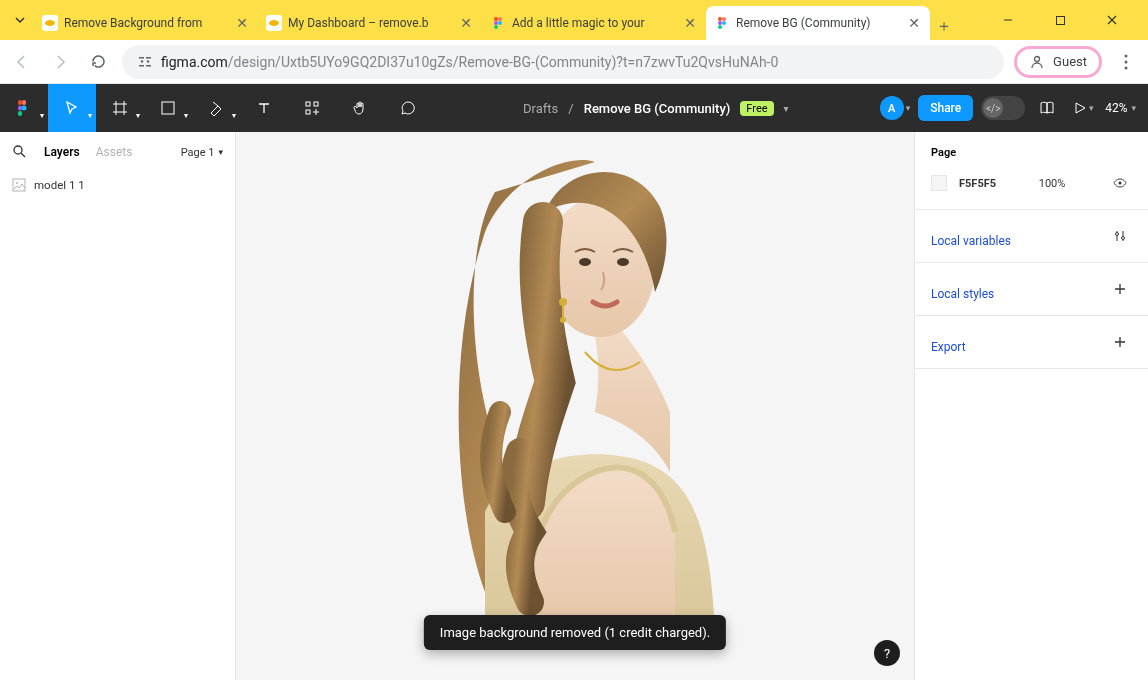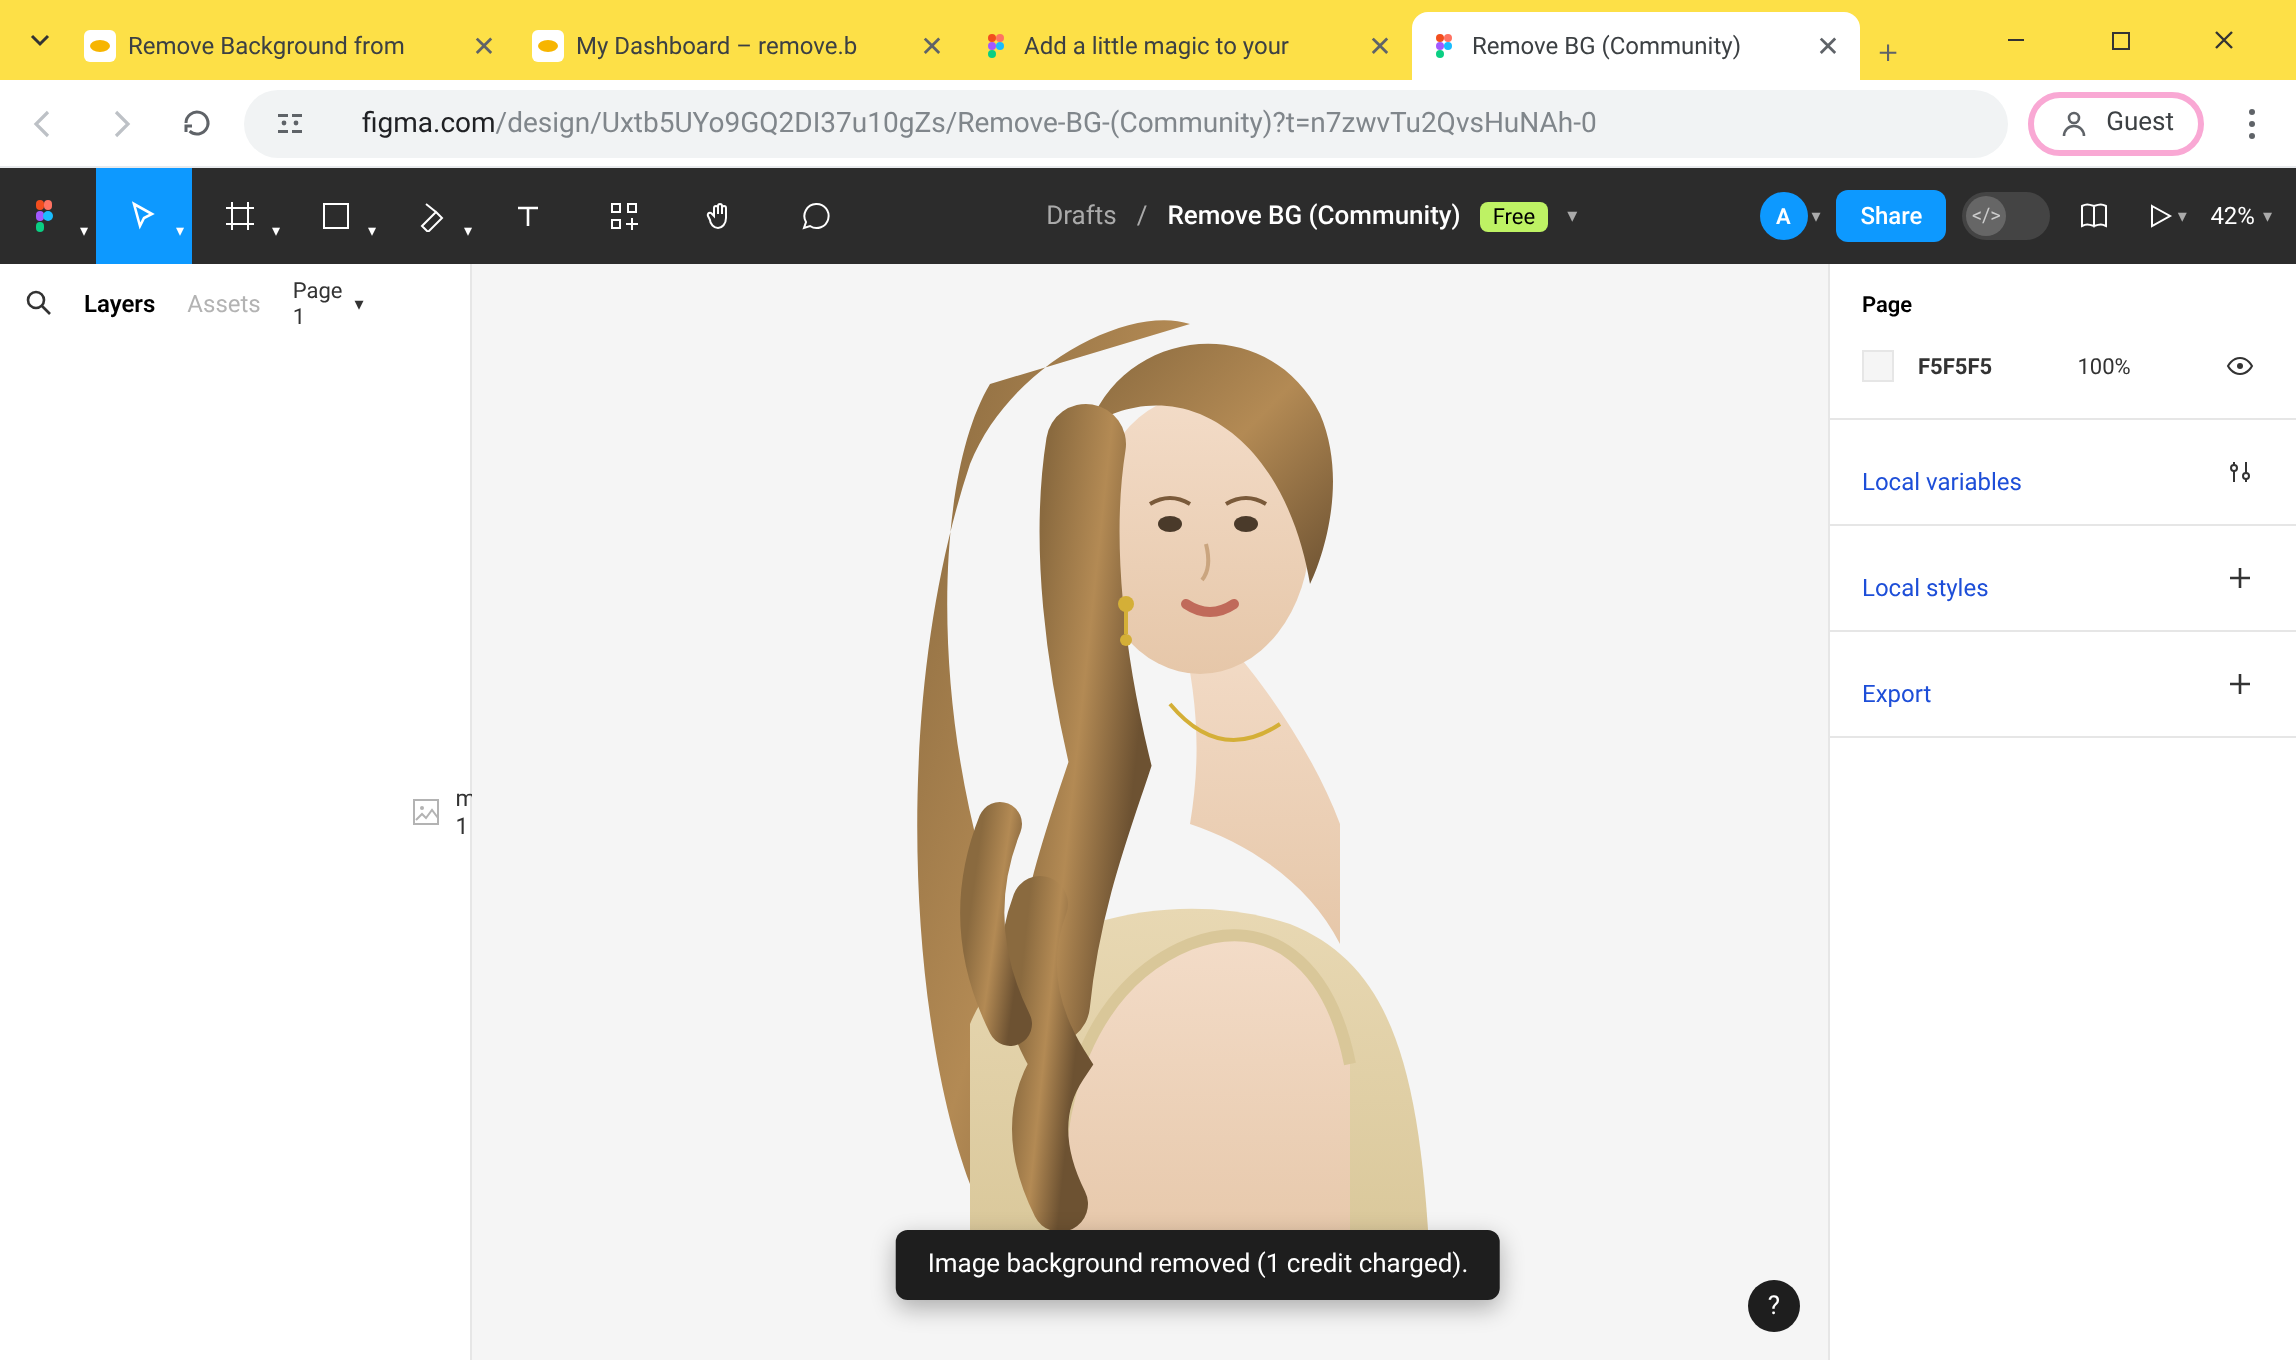--- a/index.html
+++ b/index.html
@@ -14,21 +14,21 @@
   .tab .favicon { width: 16px; height: 16px; border-radius: 3px; flex-shrink: 0; display:flex;align-items:center;justify-content:center; }
   .tab .title { flex: 1; white-space: nowrap; overflow: hidden; text-overflow: ellipsis; }
   .tab .close { width: 16px; height: 16px; color:#5f6368; display:flex;align-items:center;justify-content:center; font-size: 14px; }
   .newtab { width: 28px; height: 28px; display:flex;align-items:center;justify-content:center; color:#5f6368; cursor:pointer; font-size:16px; }
   .window-controls { display: flex; gap: 8px; padding-right: 8px; }
   .window-controls .wc { width: 44px; height: 32px; display:flex;align-items:center;justify-content:center; color:#333; cursor:pointer; }
 
   .browser-toolbar { height: 44px; background: #fff; display: flex; align-items: center; padding: 0 8px; gap: 10px; border-bottom: 1px solid #e8eaed; }
   .nav-btn { width: 28px; height: 28px; display:flex;align-items:center;justify-content:center; color:#5f6368; cursor:pointer; }
   .nav-btn.disabled { color:#bdc1c6; }
-  .addr { flex: 1; height: 34px; background: #f1f3f4; border-radius: 17px; display:flex; align-items:center; padding: 0 14px; gap:27px; font-size: 14px; color:#5f6368; }
+  .addr { flex: 1; height: 34px; background: #f1f3f4; border-radius: 17px; display:flex; align-items:center; padding: 0 14px; gap:7px; font-size: 14px; color:#5f6368; }
   .addr .site-icon { width:18px; height:18px; color:#5f6368; display:flex;align-items:center;justify-content:center; }
   .addr .url-text { color:#202124; white-space:nowrap; overflow:hidden; }
   .addr .url-text .muted { color:#80868b; }
   .guest-chip { height: 32px; border:3px solid #f9a8d4; border-radius: 16px; display:flex; align-items:center; gap:8px; padding:0 12px; font-size:13px; color:#3c4043; cursor:pointer; }
   .more-btn { width:28px; height:28px; display:flex;align-items:center;justify-content:center; color:#5f6368; cursor:pointer; }
 
   
   .figma-toolbar { height: 48px; background: #2c2c2c; display:flex; align-items:center; color:#fff; }
   .figma-left-tools { display:flex; align-items:center; height:100%; }
   .ft-btn { width:48px; height:48px; display:flex; align-items:center; justify-content:center; color:#fff; cursor:pointer; position:relative; }
@@ -43,34 +43,34 @@
   .avatar { width:24px; height:24px; border-radius:50%; background:#0d99ff; display:flex;align-items:center;justify-content:center; font-size:11px; font-weight:600; }
   .avatar-wrap { display:flex; align-items:center; gap:2px; cursor:pointer; }
   .share-btn { background:#0d99ff; color:#fff; border:none; padding:6px 12px; border-radius:6px; font-size:12px; font-weight:500; cursor:pointer; }
   .devmode { width:44px; height:24px; background:#444; border-radius:12px; display:flex;align-items:center;justify-content:flex-start; padding:2px; cursor:pointer; }
   .devmode .knob { width:20px; height:20px; border-radius:50%; background:#666; display:flex;align-items:center;justify-content:center; font-size:10px; color:#ccc; }
   .icon-only { width:28px; height:28px; display:flex;align-items:center;justify-content:center; color:#fff; cursor:pointer; }
   .zoom { font-size:12px; color:#fff; display:flex; align-items:center; gap:4px; cursor:pointer; }
 
   .figma-body { display:flex; height: calc(680px - 40px - 44px - 48px); }
 
-  .left-panel { width:236px; background:#fff; border-right:1px solid #e6e6e6; display:flex; flex-direction:row; }
+  .left-panel { width:236px; background:#fff; border-right:1px solid #e6e6e6; display:flex; flex-direction:column; }
   .lp-tabs { height:40px; display:flex; align-items:center; padding:0 12px; gap:16px; }
   .lp-search { width:16px; height:16px; color:#333; }
   .lp-tab { font-size:12px; color:#b3b3b3; cursor:pointer; }
   .lp-tab.active { color:#000; font-weight:600; }
   .lp-page { margin-left:auto; font-size:11px; color:#333; display:flex; align-items:center; gap:4px; cursor:pointer; }
   .layer-row { display:flex; align-items:center; gap:8px; padding:6px 12px; font-size:11.5px; color:#333; cursor:pointer; }
   .layer-icon { width:14px; height:14px; color:#b3b3b3; }
 
   .canvas-area { flex:1; background:#f5f5f5; position:relative; overflow:hidden; display:flex; align-items:flex-start; justify-content:center; }
   .canvas-image { margin-top:20px; width:300px; height:480px; position:relative; }
   .model-svg { width:100%; height:100%; }
 
-  .toast { position:absolute; bottom:30px; left:50%; transform:translateX(-50%); background:#1e1e1e; color:#fff; font-size:13px; padding:10px 16px; border-radius:6px; box-shadow:0 4px 12px rgba(0,0,0,0.3);margin-left:24px; }
+  .toast { position:absolute; bottom:30px; left:50%; transform:translateX(-50%); background:#1e1e1e; color:#fff; font-size:13px; padding:10px 16px; border-radius:6px; box-shadow:0 4px 12px rgba(0,0,0,0.3); }
 
   .right-panel { width:234px; background:#fff; border-left:1px solid #e6e6e6; display:flex; flex-direction:column; font-size:12px; }
   .rp-tabs { height:40px; display:flex; align-items:center; padding:0 16px; gap:16px; border-bottom:1px solid #e6e6e6; }
   .rp-tab { color:#b3b3b3; cursor:pointer; }
   .rp-tab.active { color:#000; font-weight:600; }
   .rp-section { padding:14px 16px; border-bottom:1px solid #e6e6e6; }
   .rp-heading { font-size:11px; font-weight:600; color:#000; margin-bottom:12px; }
   .rp-row { display:flex; align-items:center; gap:12px; }
   .color-square { width:16px; height:16px; border:1px solid #e6e6e6; background:#f5f5f5; }
   .rp-val { color:#333; font-size:11px;font-weight:bold; }

